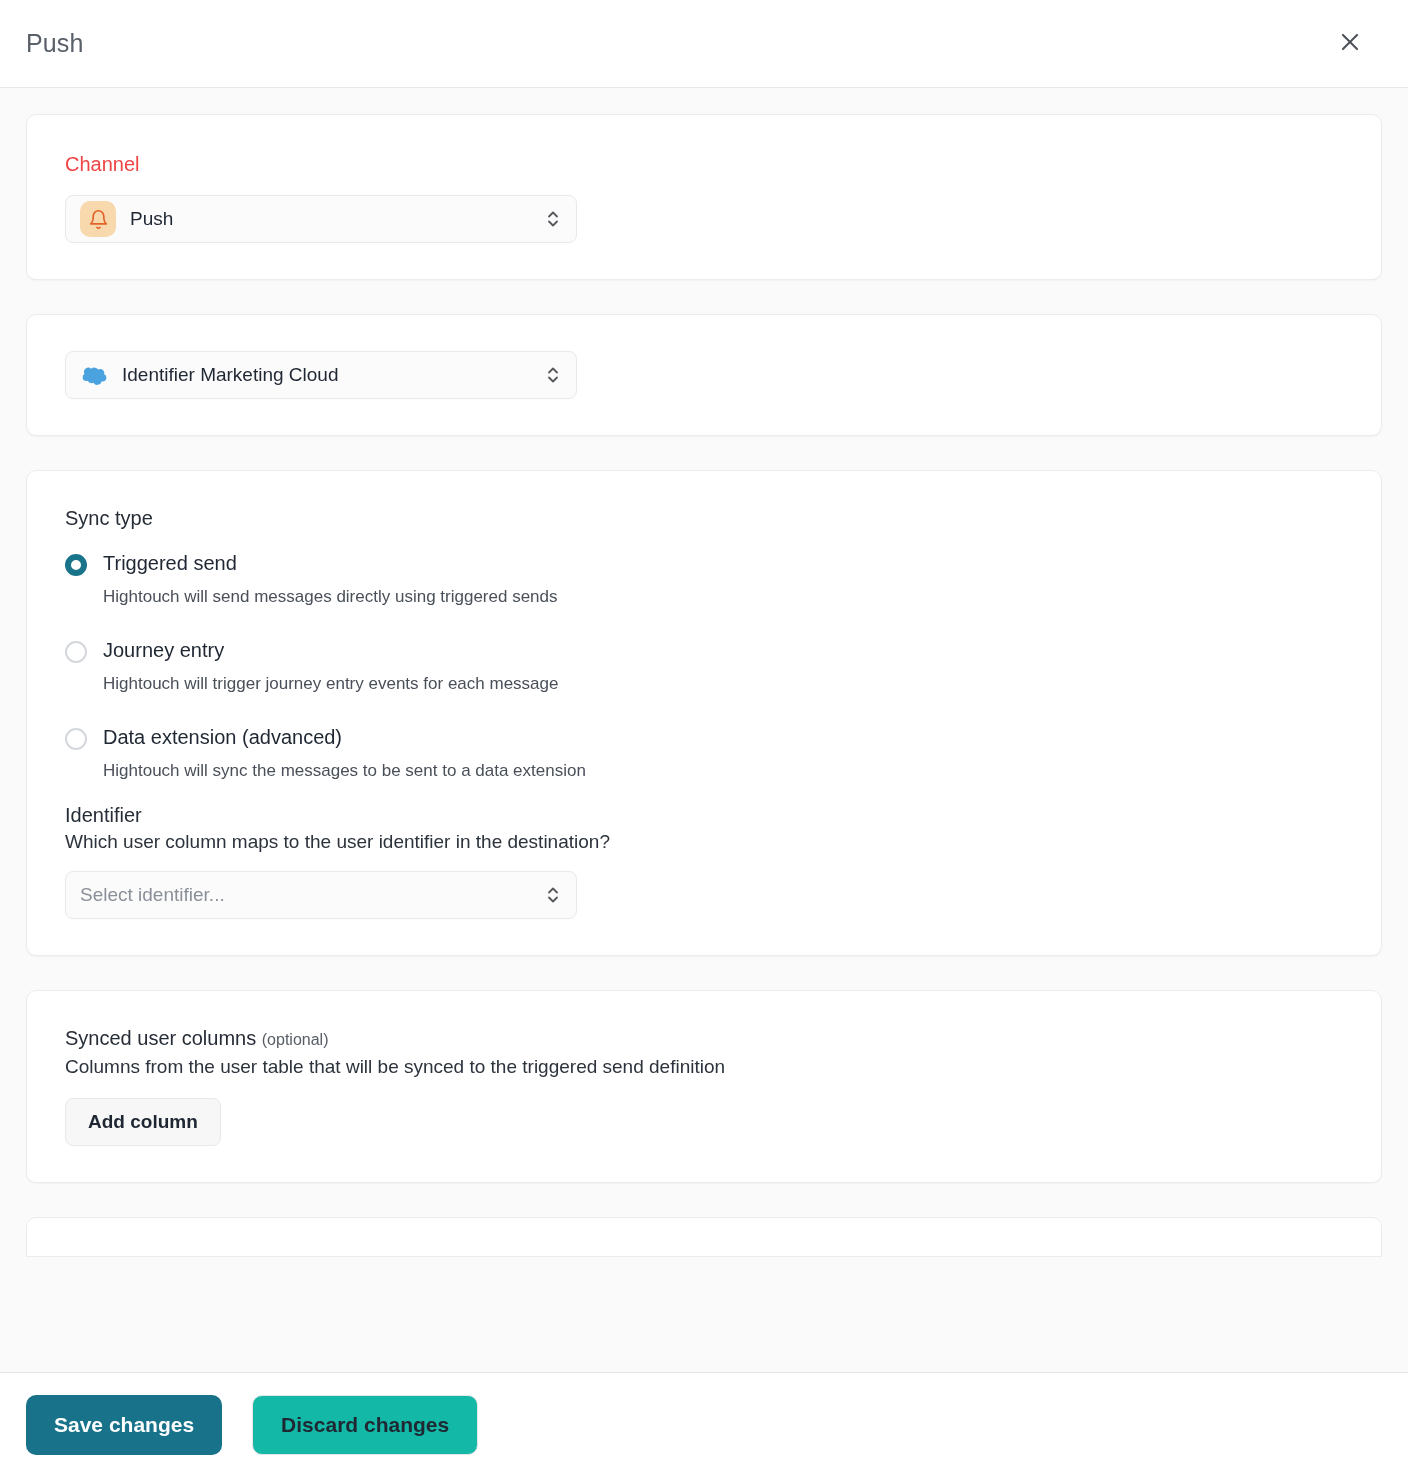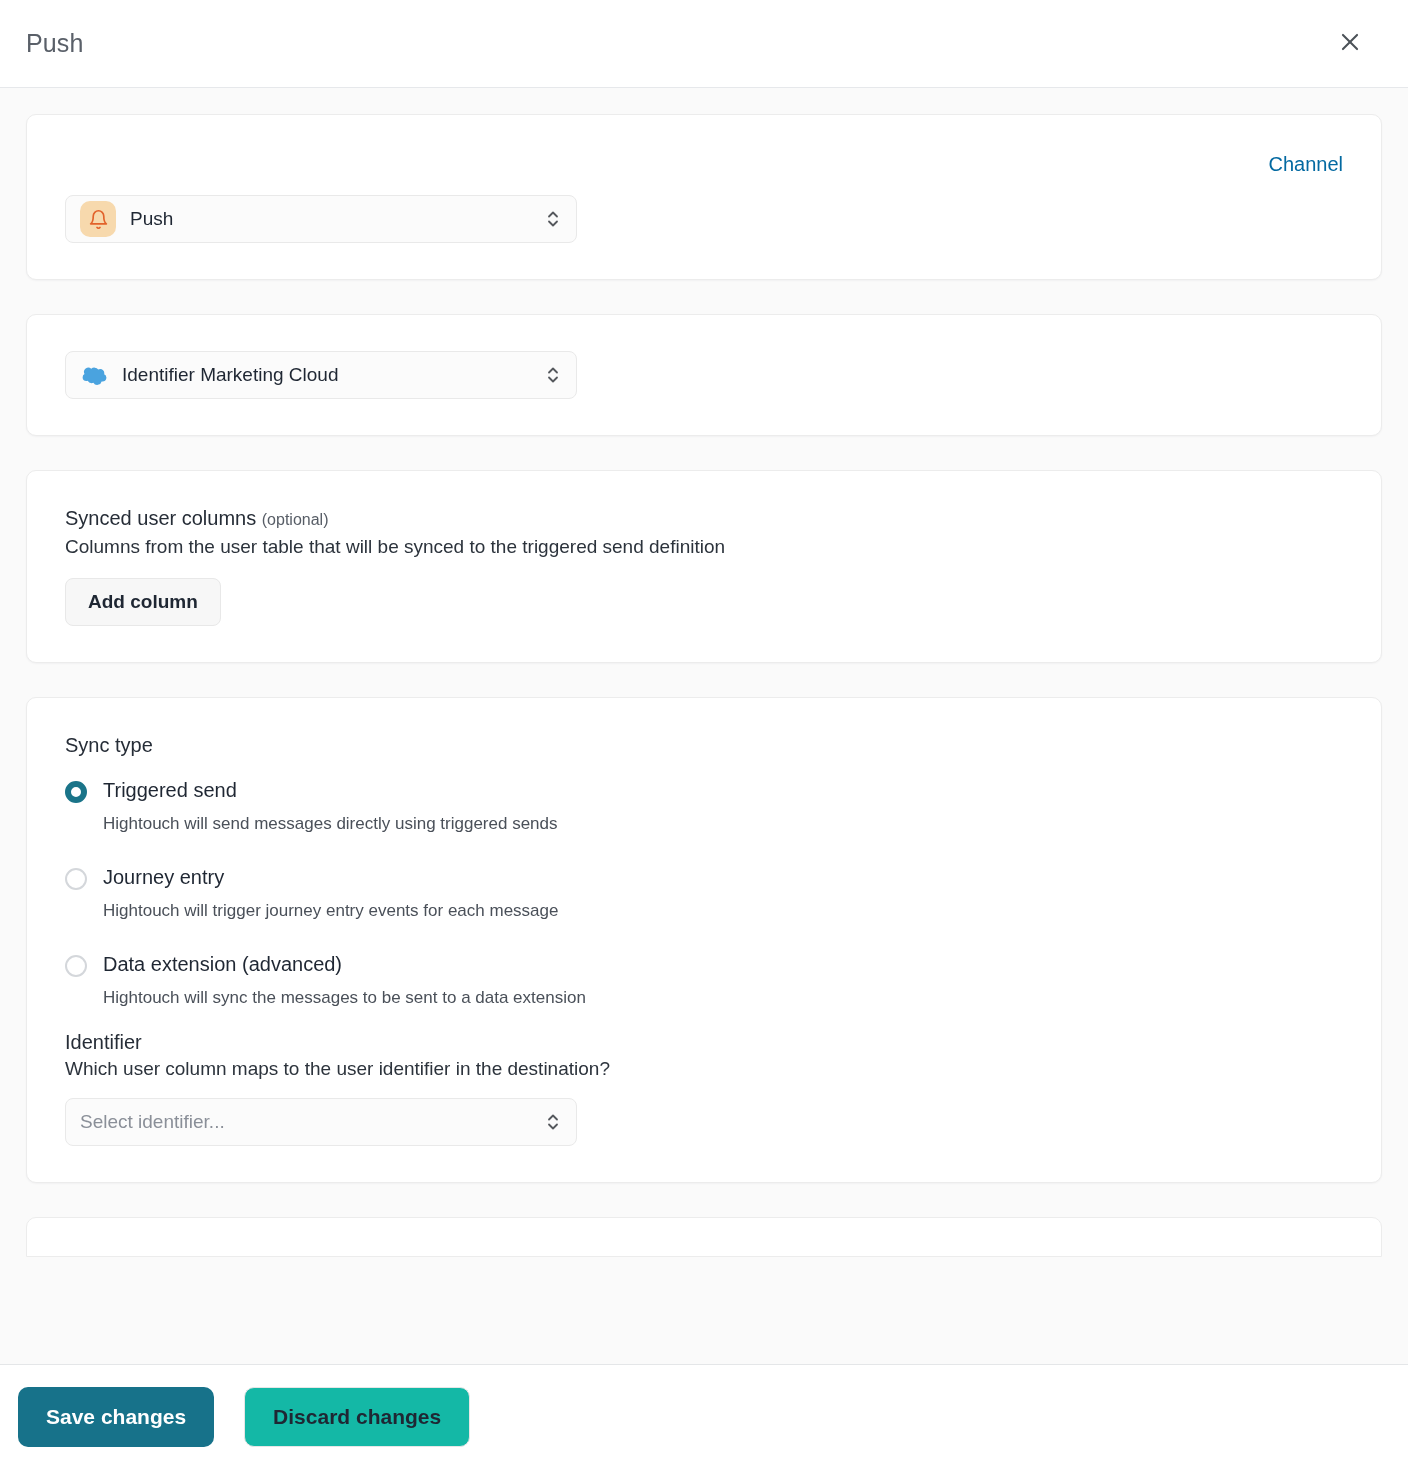--- a/index.html
+++ b/index.html
@@ -63,24 +63,23 @@
     border: 1px solid #ececec;
     border-radius: 10px;
     box-shadow: 0 1px 2px rgba(16,24,40,0.04);
     margin-bottom: 34px;
     padding: 36px 38px 36px 38px;
   }
 
   .field-label {
     font-size: 20px;
     font-weight: 400;
-    color: #0369a1;
+    color: #ef4444;
     margin-bottom: 18px;
     line-height: 1.3;
-    text-align: right;
   }
 
   
   .select {
     width: 512px;
     height: 48px;
     background: #fbfbfb;
     border: 1px solid #e9e9e9;
     border-radius: 8px;
     display: flex;
@@ -212,27 +211,27 @@
     border-top-left-radius: 10px;
     border-top-right-radius: 10px;
     height: 40px;
   }
 
   
   .footer {
     position: absolute;
     left: 0;
     right: 0;
-    bottom: 8px;
+    bottom: 0;
     height: 104px;
     background: #ffffff;
     border-top: 1px solid #e4e6e8;
     display: flex;
     align-items: center;
-    padding-left: 18px;
+    padding-left: 26px;
     gap: 30px;
   }
   .btn-primary {
     height: 60px;
     background: #17728a;
     border: none;
     border-radius: 10px;
     color: #ffffff;
     font-size: 21px;
     font-weight: 700;
@@ -300,29 +299,20 @@
       <span class="select-chevrons">
         <svg width="16" height="22" viewBox="0 0 16 22" fill="none" stroke="#55585d" stroke-width="1.8" stroke-linecap="round" stroke-linejoin="round">
           <polyline points="4,8.5 8,4.5 12,8.5"></polyline>
           <polyline points="4,13.5 8,17.5 12,13.5"></polyline>
         </svg>
       </span>
     </div>
   </div>
 
   <div class="card">
-    <div class="sc-title">
-      <span>Synced user columns</span>
-      <span class="optional">(optional)</span>
-    </div>
-    <div class="sc-desc">Columns from the user table that will be synced to the triggered send definition</div>
-    <button class="btn-secondary">Add column</button>
-  </div>
-
-  <div class="card">
     <div class="section-title">Sync type</div>
 
     <div class="radio-row">
       <span class="radio checked"></span>
       <span class="radio-label">Triggered send</span>
     </div>
     <div class="radio-desc">Hightouch will send messages directly using triggered sends</div>
 
     <div class="radio-row">
       <span class="radio"></span>
@@ -342,19 +332,28 @@
       <span class="select-text placeholder">Select identifier...</span>
       <span class="select-chevrons">
         <svg width="16" height="22" viewBox="0 0 16 22" fill="none" stroke="#55585d" stroke-width="1.8" stroke-linecap="round" stroke-linejoin="round">
           <polyline points="4,8.5 8,4.5 12,8.5"></polyline>
           <polyline points="4,13.5 8,17.5 12,13.5"></polyline>
         </svg>
       </span>
     </div>
   </div>
 
+  <div class="card">
+    <div class="sc-title">
+      <span>Synced user columns</span>
+      <span class="optional">(optional)</span>
+    </div>
+    <div class="sc-desc">Columns from the user table that will be synced to the triggered send definition</div>
+    <button class="btn-secondary">Add column</button>
+  </div>
+
   <div class="card-partial"></div>
 </div>
 
 <div class="footer">
   <button class="btn-primary">Save changes</button>
   <button class="btn-discard">Discard changes</button>
 </div>
 
 </body></html>

